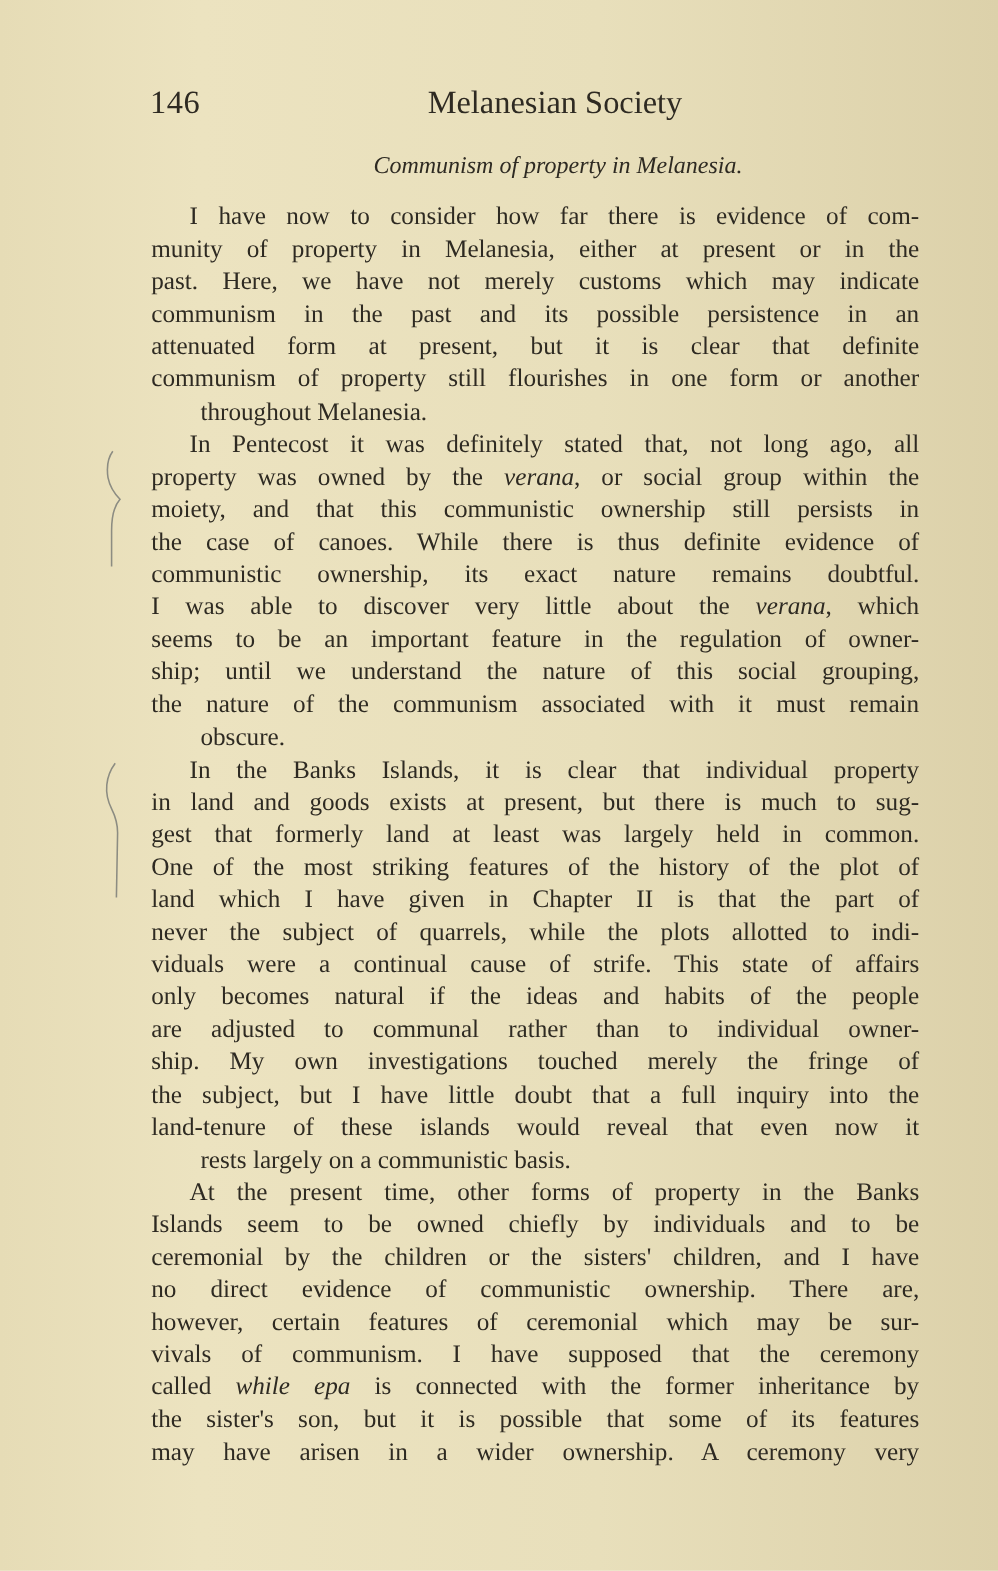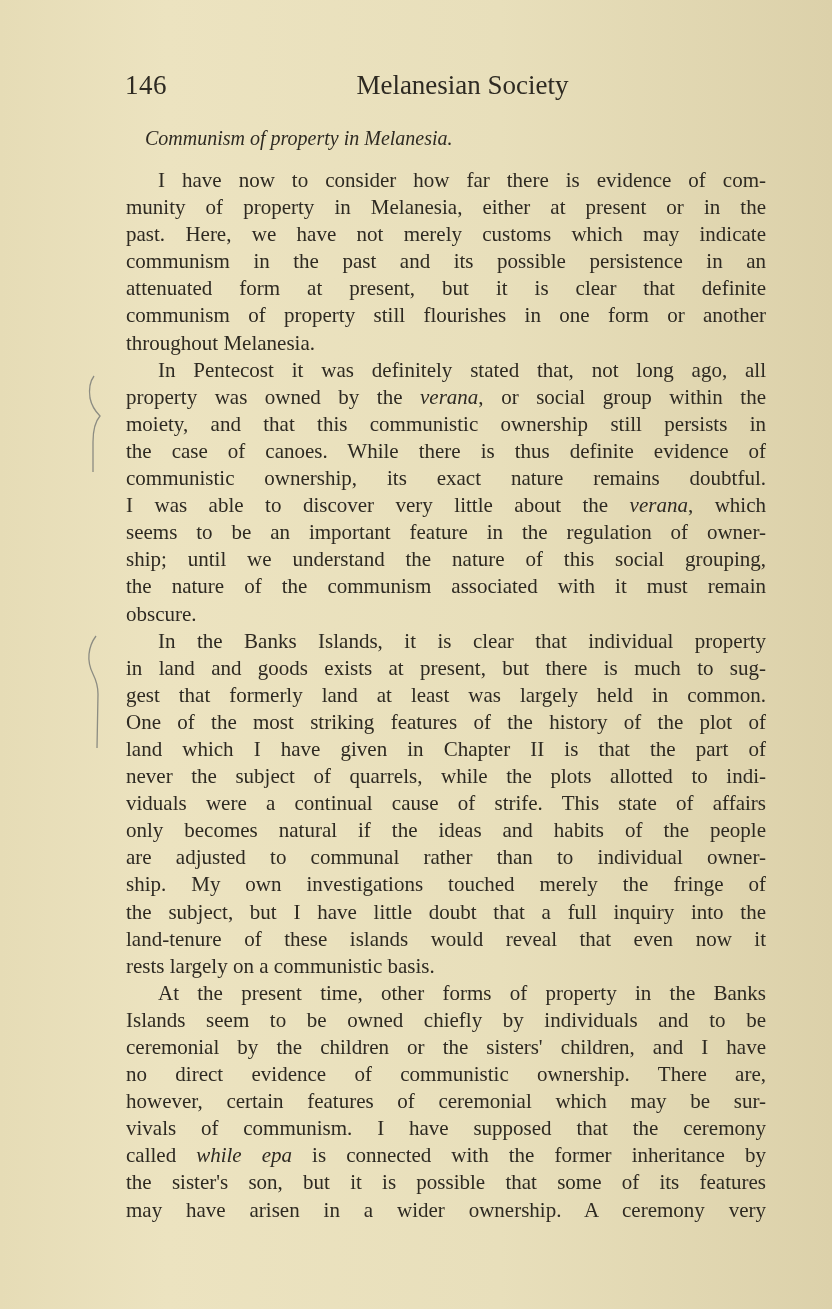--- a/index.html
+++ b/index.html
@@ -7,24 +7,24 @@
     width: 832px; height: 1309px; overflow: hidden;
     background: linear-gradient(90deg, #e6dcb6 0%, #ece3c0 20%, #e8dfbb 60%, #dcd1aa 100%);
     position: relative;
     font-family: "Liberation Serif", "DejaVu Serif", serif;
     color: #2e2a22;
   }
   .page { position: absolute; left: 0; top: 0; width: 832px; height: 1309px; }
   .running-head { position: absolute; top: 70px; left: 125px; width: 645px; height: 40px; }
   .page-number { position: absolute; left: 0; top: 0; font-size: 27px; letter-spacing: 0.5px; }
   .running-title { position: absolute; left: 0; right: 0; top: 0; text-align: center; font-size: 27px; padding-left: 30px; }
-  .section-heading { position: absolute; top: 127px; left: 125px; width: 640px; text-align: left; font-style: italic; font-size: 20px; padding-left: 20px; }
+  .section-heading { position: absolute; top: 127px; left: 125px; width: 640px; text-align: center; font-style: italic; font-size: 20px; padding-left: 20px; }
   .body-text { position: absolute; top: 167px; left: 126px; width: 640px; font-size: 21px; line-height: 27.1px; text-align: justify; }
   .line { display: block; white-space: nowrap; text-align-last: justify; text-align: justify; }
-  .line.last { text-align-last: left; }
+  .line.last { text-align-last: left; margin-left: 41px; }
   .indent { padding-left: 32px; }
   em { font-style: italic; }
   .margin-mark { position: absolute; pointer-events: none; }
 </style>
 </head>
 <body>
 
 <div class="page">
   <div class="running-head">
     <span class="page-number">146</span>

